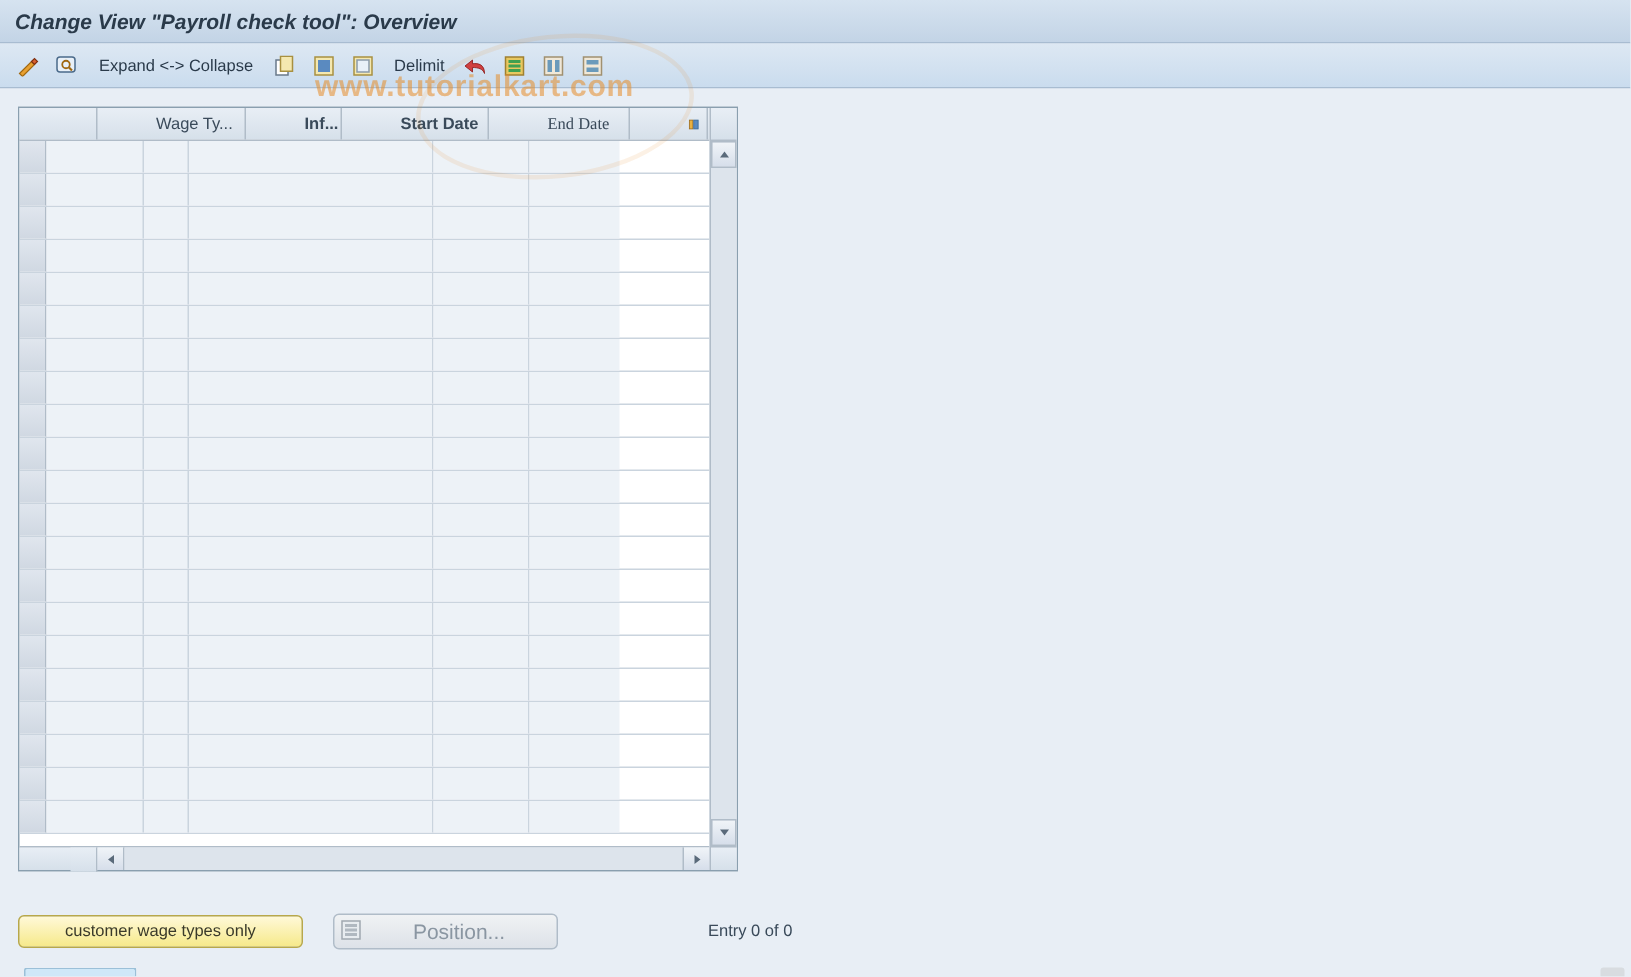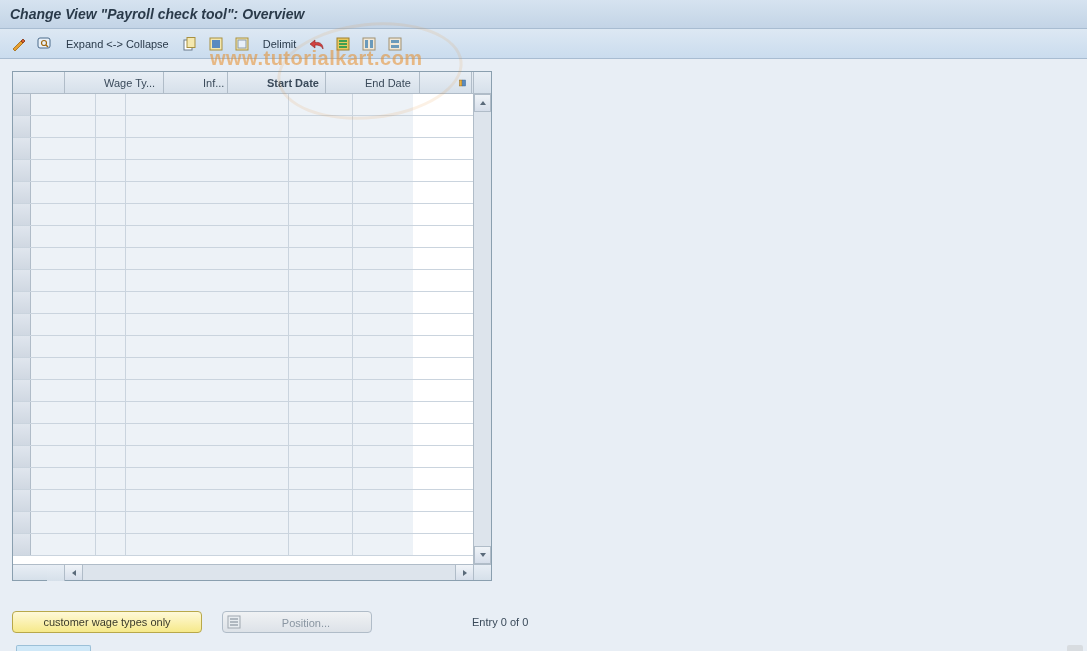--- a/index.html
+++ b/index.html
@@ -76,24 +76,24 @@
       font-size: 11px;
       white-space: nowrap;
       overflow: hidden;
       text-overflow: ellipsis;
       display: flex;
       align-items: center;
       margin-left: 34px;
     }
     .th.rowsel { width: 18px; background: linear-gradient(to bottom, #e8eef5, #d6e0ea);}
     .th.col1 { width: 65px; }
-    .th.col2 { width: 30px; }
+    .th.col2 { width: 30px; font-weight: bold; }
     .th.col3 { width: 163px; }
     .th.col4 { width: 64px; font-weight: bold; }
-    .th.col5 { width: 60px; }
+    .th.col5 { width: 60px; font-family: Liberation Serif, serif; }
     .th.config { width: 18px; display:flex; align-items:center; justify-content:center; cursor:pointer; }
     .table-body {
       height: 470px;
       overflow: hidden;
     }
     .tr {
       display: flex;
       height: 22px;
       border-bottom: 1px solid #cad4de;
     }
@@ -163,26 +163,26 @@
       text-align: center;
       cursor: pointer;
       min-width: 190px;
       color: #3a3a2a;
     }
     .gray-btn {
       background: linear-gradient(to bottom, #f0f2f4, #dde2e8);
       border: 1px solid #b0bcc8;
       border-radius: 4px;
       padding: 3px 10px 3px 4px;
-      font-size: 11px;
+      font-size: 14px;
       cursor: default;
       min-width: 150px;
       color: #8a96a2;
       display: flex;
-      align-items: flex-end;
+      align-items: flex-start;
       gap: 10px;
     }
     .gray-btn .pos-label { flex:1; text-align:center; }
     .status-text {
       margin-left: 80px;
       color: #3a4a5a;
       font-size: 11px;
     }
     .watermark {
       position: absolute;

